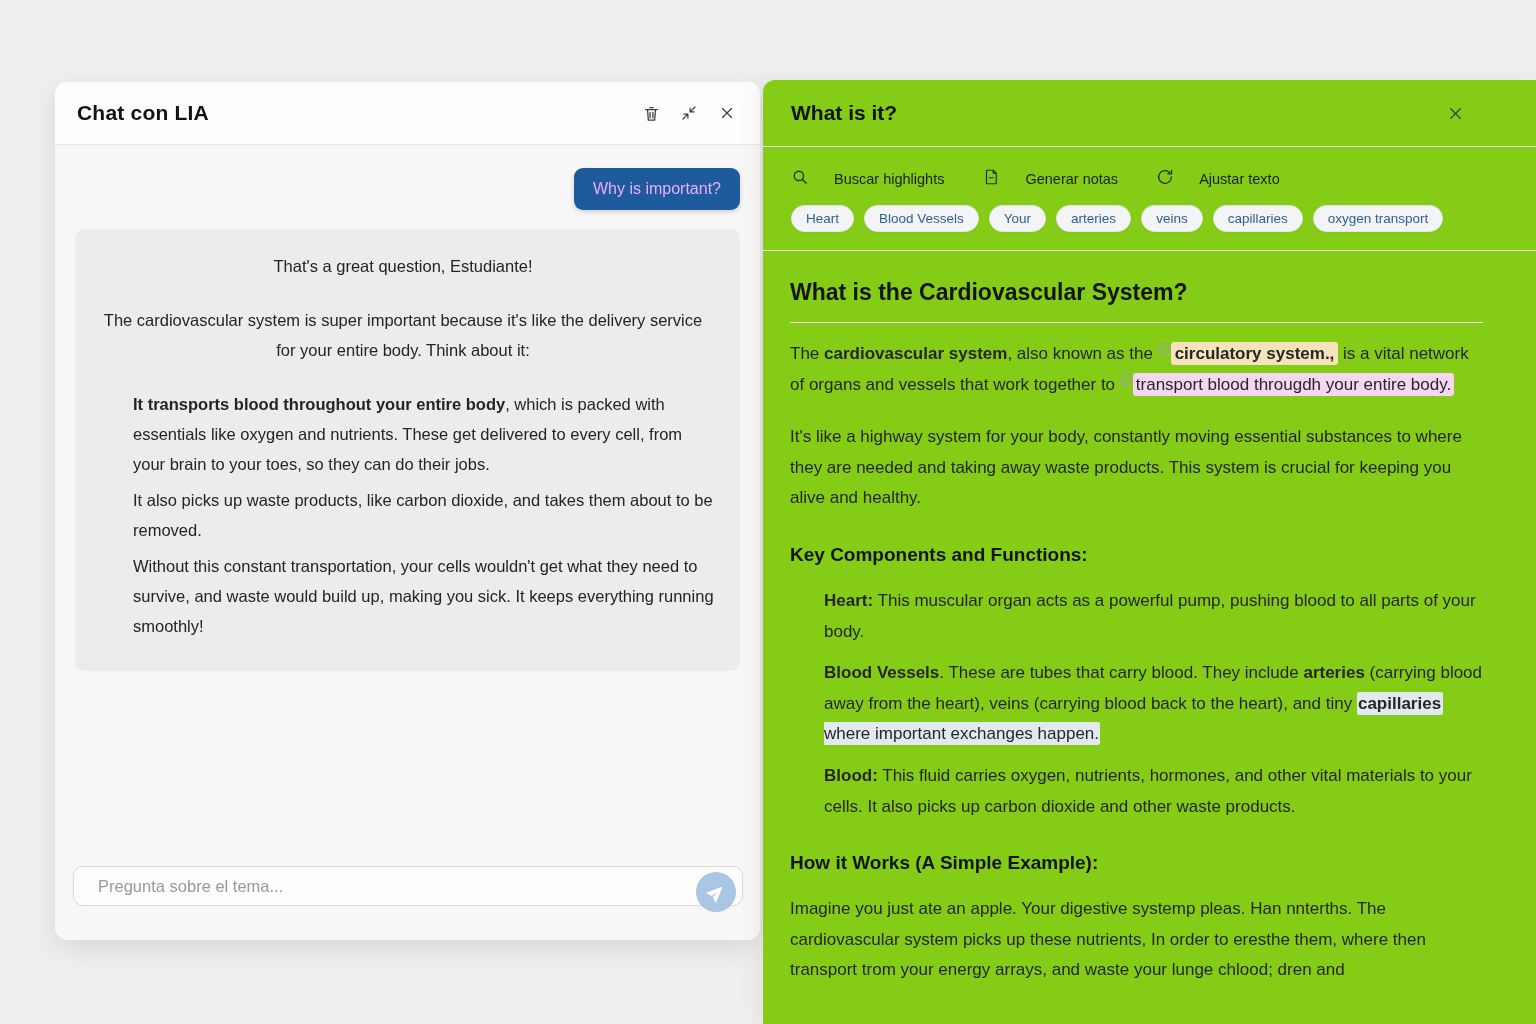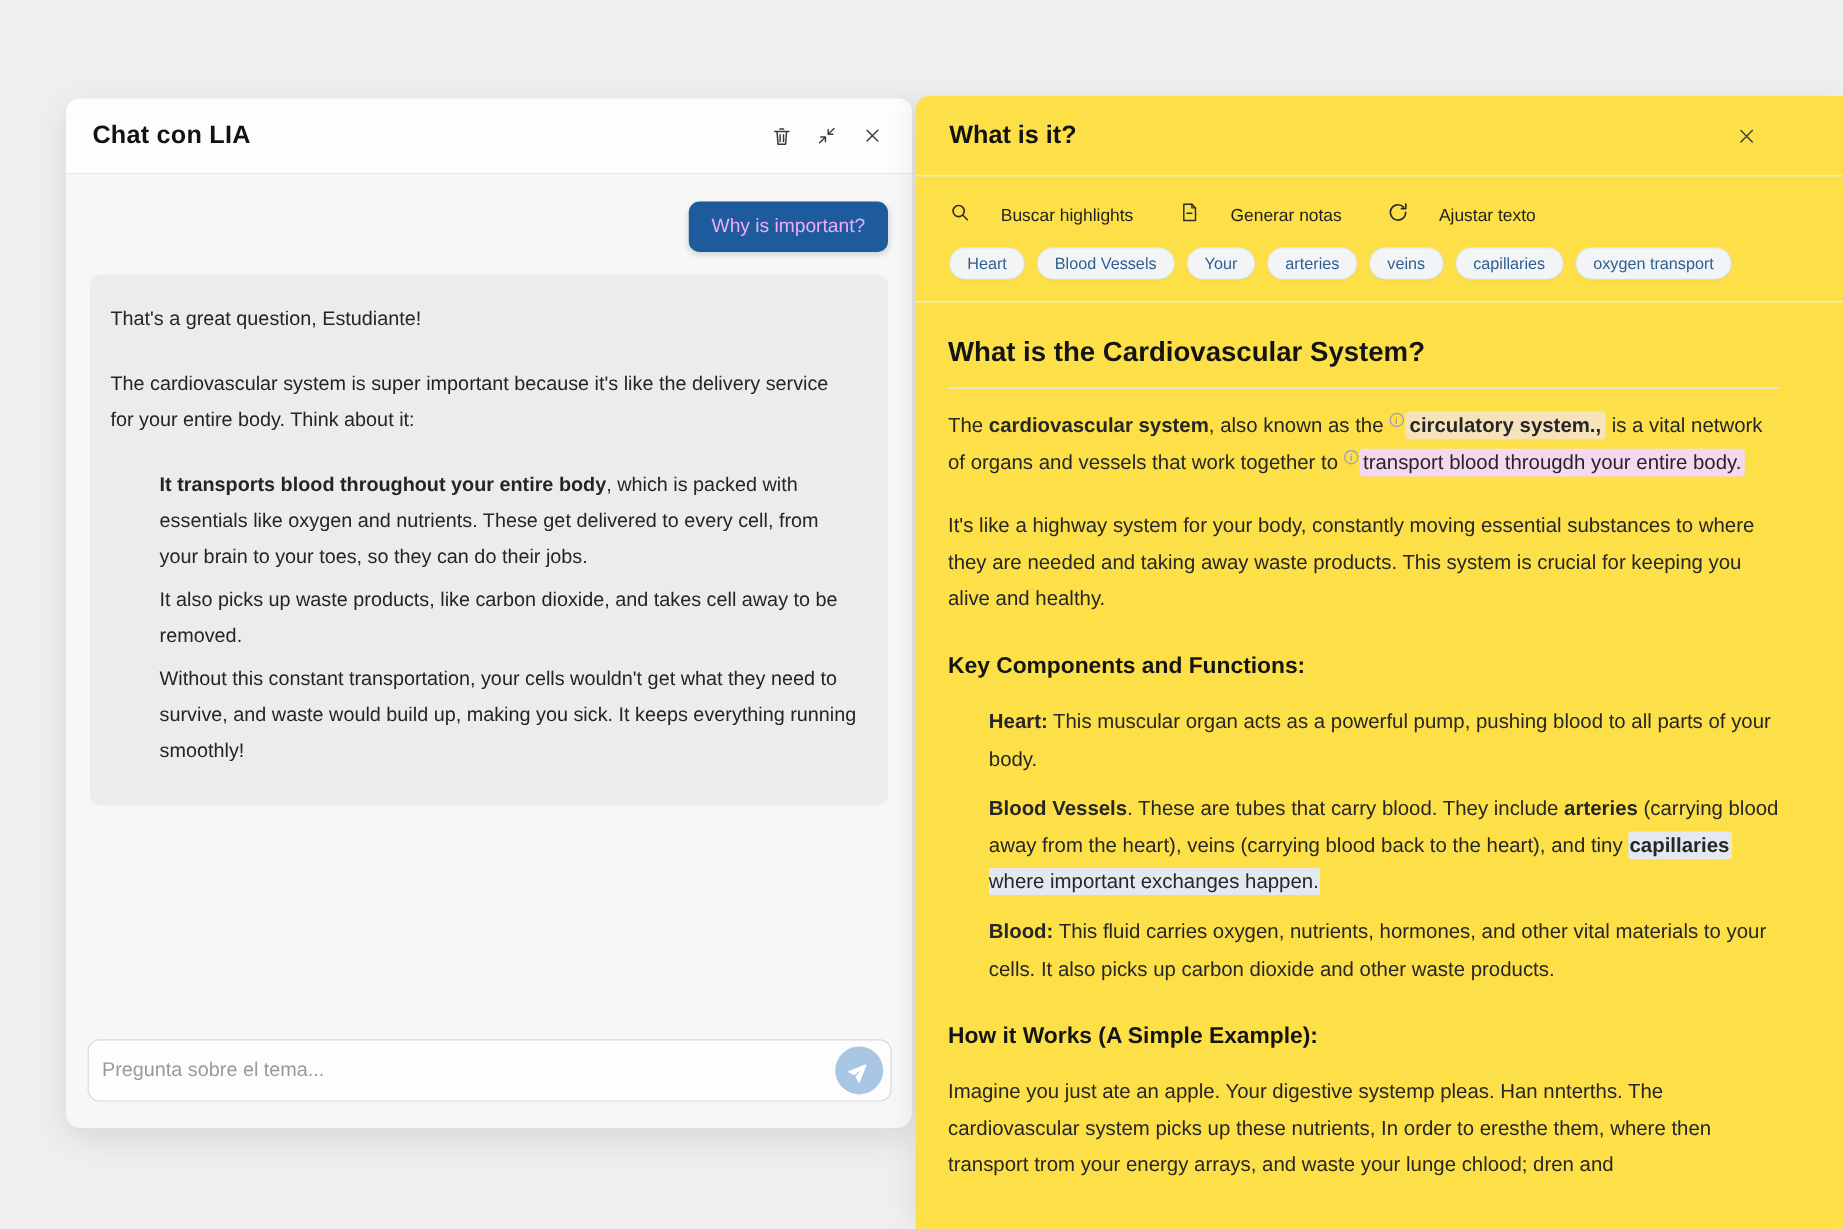--- a/index.html
+++ b/index.html
@@ -16,37 +16,37 @@
   .chat-header-icons{margin-left:auto;display:flex;gap:16px;align-items:center;}
   .icon-btn{width:22px;height:22px;display:flex;align-items:center;justify-content:center;cursor:pointer;}
   .icon-btn svg{display:block;}
 
   .chat-messages{flex:1;padding:23px 20px 0;overflow:hidden;}
   .msg-row-user{display:flex;justify-content:flex-end;margin-bottom:19px;}
   .user-bubble{background:var(--user-bubble,#1e5b9d);color:#f0abfc;font-size:16px;font-weight:500;
     padding:12px 19px;border-radius:9px;box-shadow:0 2px 5px rgba(0,0,0,.15);}
   .ai-bubble{background:#ececec;border-radius:9px;padding:22px 26px 24px 17px;
     color:#242424;font-size:16.5px;line-height:1.82;}
-  .ai-bubble p{margin:0 0 24px;}
+  .ai-bubble p{margin:0 0 24px;text-align:center;}
   .ai-bullets{padding-left:41px;}
   .ai-bullet{margin-bottom:6px;}
   .b{font-weight:700;}
 
   .chat-input-row{flex:0 0 74px;padding:0 17px 22px 18px;position:relative;}
-  .chat-input{width:100%;height:52px;border:1px solid #d9d9d9;border-radius:10px;
+  .chat-input{width:100%;height:40px;border:1px solid #d9d9d9;border-radius:10px;
     background:#fdfdfd;font-family:"Liberation Sans",sans-serif;font-size:16.5px;
-    padding:0 60px 0 11px;color:#333;outline:none;}
+    padding:0 60px 0 24px;color:#333;outline:none;}
   .chat-input::placeholder{color:#999;}
   .send-btn{position:absolute;right:24px;top:6px;width:40px;height:40px;border-radius:50%;
     background:var(--send-button,#a9c6e4);border:none;display:flex;align-items:center;
     justify-content:center;cursor:pointer;}
   .send-btn svg{transform:rotate(-45deg);}
 
   
-  .detail-panel{position:absolute;left:763px;top:80px;right:0;bottom:0;background:#fde047;
+  .detail-panel{position:absolute;left:763px;top:80px;right:0;bottom:0;background:#84cc16;
     border-top-left-radius:12px;box-shadow:-6px 0 20px rgba(0,0,0,.06);
     display:flex;flex-direction:column;overflow:hidden;}
   .detail-header{height:67px;flex:0 0 67px;display:flex;align-items:center;
     padding:0 70px 0 28px;border-bottom:1px solid #ececec;}
   .detail-title{font-size:21px;font-weight:700;color:#121212;}
   .detail-close{margin-left:auto;}
 
   .detail-tools{display:flex;align-items:center;gap:38px;padding:21px 28px 0;}
   .tool-item{display:flex;align-items:center;gap:25px;cursor:pointer;}
   .tool-label{font-size:14.5px;color:#1f1f1f;}
@@ -102,21 +102,21 @@
 
   <div class="chat-messages">
     <div class="msg-row-user">
       <div class="user-bubble">Why is important?</div>
     </div>
     <div class="ai-bubble">
       <p>That's a great question, Estudiante!</p>
       <p>The cardiovascular system is super important because it's like the delivery service for your entire body. Think about it:</p>
       <div class="ai-bullets">
         <div class="ai-bullet"><span class="b">It transports blood throughout your entire body</span><span>, which is packed with essentials like oxygen and nutrients. These get delivered to every cell, from your brain to your toes, so they can do their jobs.</span></div>
-        <div class="ai-bullet">It also picks up waste products, like carbon dioxide, and takes cell away to be removed.</div>
+        <div class="ai-bullet">It also picks up waste products, like carbon dioxide, and takes them about to be removed.</div>
         <div class="ai-bullet">Without this constant transportation, your cells wouldn't get what they need to survive, and waste would build up, making you sick. It keeps everything running smoothly!</div>
       </div>
     </div>
   </div>
 
   <div class="chat-input-row">
     <input class="chat-input" type="text" placeholder="Pregunta sobre el tema..." style="">
     <button class="send-btn">
       <svg width="19" height="19" viewBox="0 0 24 24" fill="#ffffff">
         <path d="M3.4 20.4l17.45-7.48a1 1 0 0 0 0-1.84L3.4 3.6a.7.7 0 0 0-.95.84L4.6 11l9.4 1-9.4 1-2.15 6.56a.7.7 0 0 0 .95.84z"></path>

